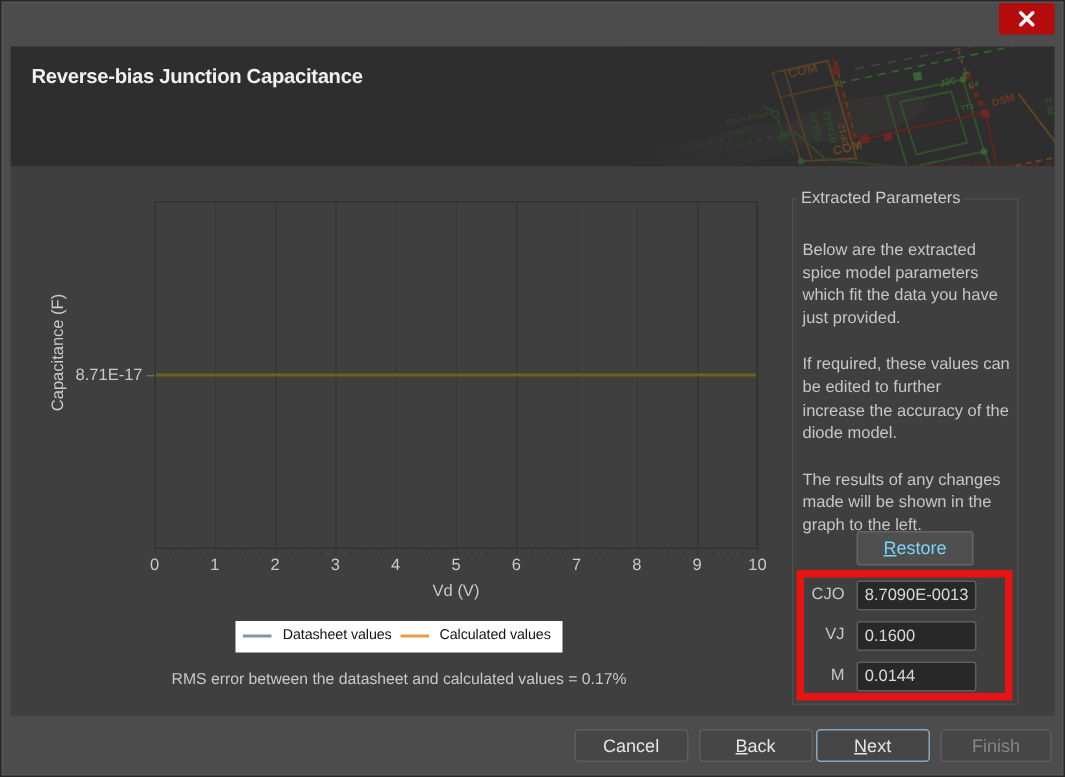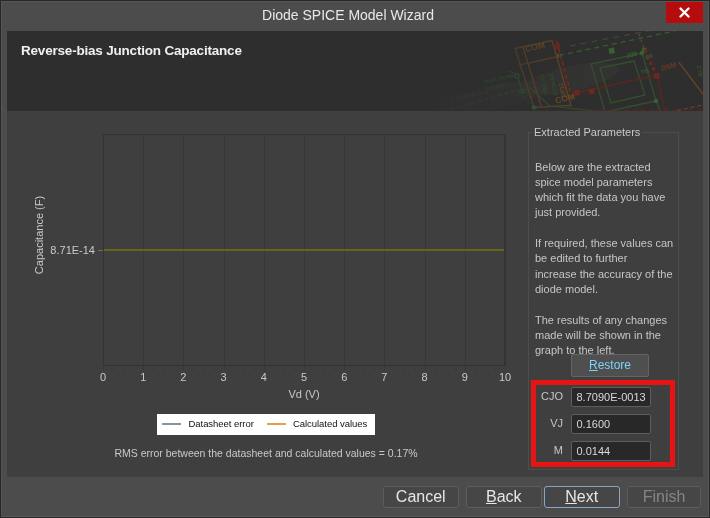--- a/index.html
+++ b/index.html
@@ -72,28 +72,27 @@
   .row .lab { position:absolute; right:117px; top:3px; text-align:right; width:40px; font-size:11px; }
   .row .field { position:absolute; left:41.5px; top:0; width:80px; height:19.5px;
     background:#282828; border:1px solid #5e5e5e; border-radius:2px;
     color:#d9d9d9; font-size:11px; line-height:18px; padding-left:5px; }
   .redrect { position:absolute; left:524px; top:268.5px; width:143.5px; height:87px;
     border:5px solid #e81414; z-index:5; }
 
   
   .bbar { position:absolute; left:0; top:477px; width:710px; height:41px; }
   .btn { position:absolute; top:9px; width:76.5px; height:22px; background:#464646;
-    border:1px solid #5d5d5d; border-radius:3px; font-size:16px; color:#e6e6e6;
+    border:1px solid #5d5d5d; border-radius:3px; font-size:12px; color:#e6e6e6;
     text-align:center; line-height:20px; }
   u { text-decoration:underline; }
 </style>
 </head>
 <body>
 <div class="win">
-  <div class="title">Diode SPICE Model Wizard</div>
   <div class="close">
       <svg width="11" height="11" viewBox="0 0 11 11">
         <path d="M1.5 1.5 L9.5 9.5 M9.5 1.5 L1.5 9.5" stroke="#ffffff" stroke-width="2.3" stroke-linecap="round"></path>
       </svg>
     </div>
 
   <div class="header">
     <svg class="abs" style="left:413px; top:0;" width="297" height="81" viewBox="0 0 297 81">
       <defs>
           <filter id="soft" x="-5%" y="-15%" width="110%" height="130%">
@@ -192,25 +191,25 @@
         <span style="left:256.8px">4</span>
         <span style="left:297px">5</span>
         <span style="left:337.2px">6</span>
         <span style="left:377.4px">7</span>
         <span style="left:417.6px">8</span>
         <span style="left:457.8px">9</span>
         <span style="left:498px">10</span>
     </div>
     <div class="xname">Vd (V)</div>
     <div class="yname">Capacitance (F)</div>
-    <div class="ytick">8.71E-14</div>
+    <div class="ytick">8.71E-17</div>
 
     <div class="legend">
       <div class="ln" style="left:5.5px; background:#8693a8;"></div>
-      <div class="t" style="left:32px;">Datasheet error</div>
+      <div class="t" style="left:32px;">Datasheet values</div>
       <div class="ln" style="left:110px; background:#e3a04a;"></div>
       <div class="t" style="left:136.5px;">Calculated values</div>
     </div>
     <div class="rms">RMS error between the datasheet and calculated values = 0.17%</div>
 
     <div class="panel">
       <div class="plabel">Extracted Parameters</div>
       <div class="ptext">Below are the extracted<br>spice model parameters<br>which fit the data you have<br>just provided.<br><br>If required, these values can<br>be edited to further<br>increase the accuracy of the<br>diode model.<br><br>The results of any changes<br>made will be shown in the<br>graph to the left.</div>
       <div class="restore"><u>R</u>estore</div>
       <div class="row" style="left:0; top:254.5px; width:151px;">

